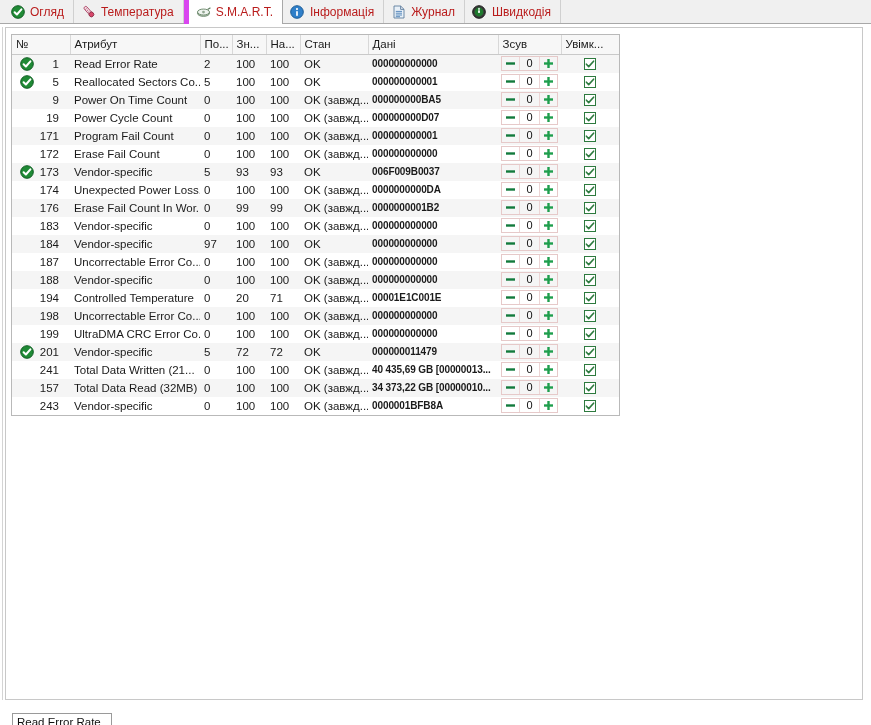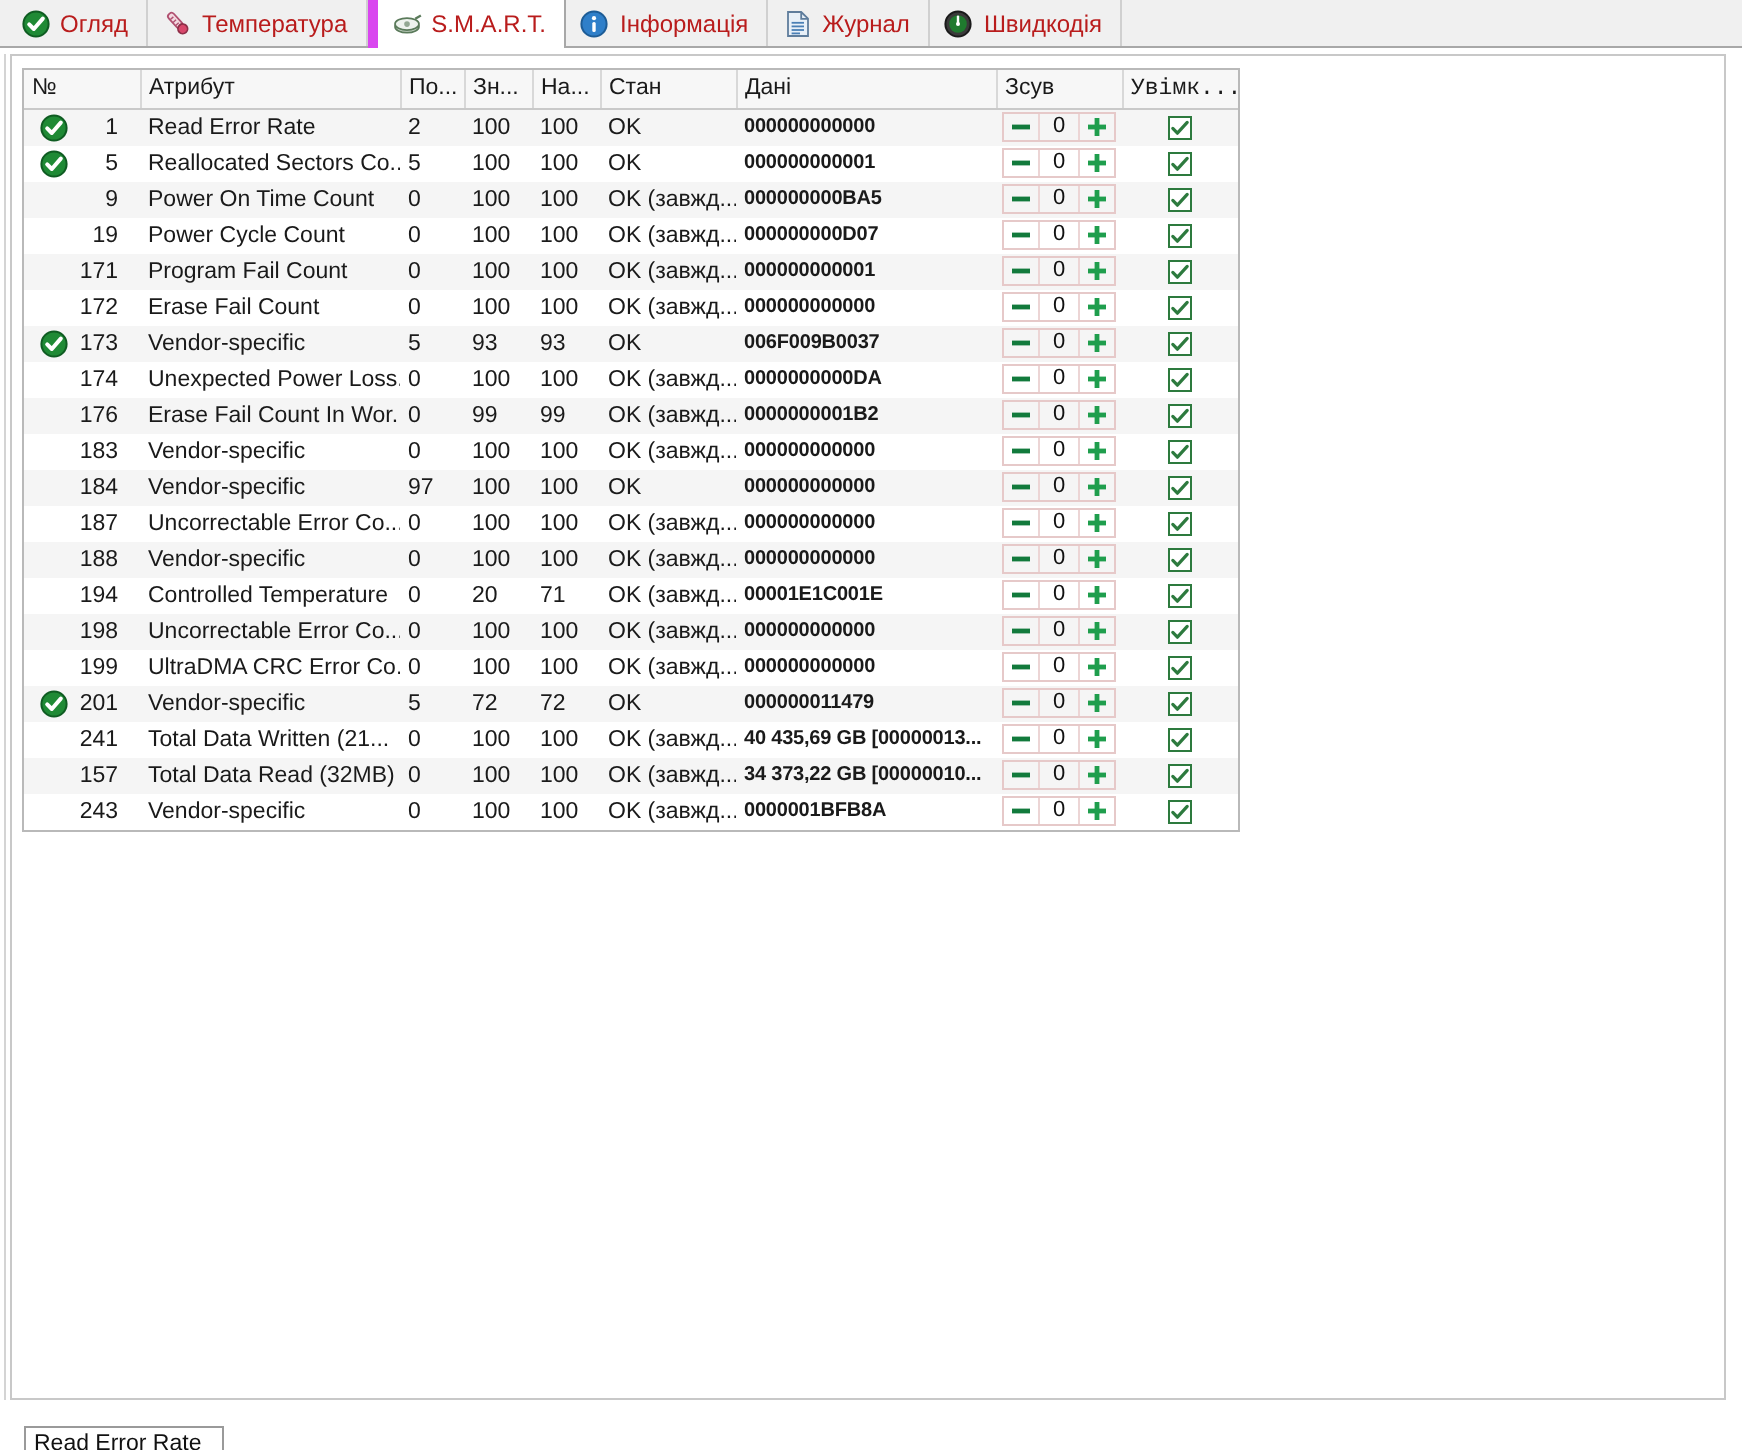--- a/index.html
+++ b/index.html
@@ -96,21 +96,21 @@
     border-right: 1px solid #d8d8d8;
     font-weight: normal;
     font-size: 11.5px;
     color: #1a1a1a;
     text-align: left;
     padding: 0 4px;
     box-sizing: border-box;
     white-space: nowrap;
     overflow: hidden;
   }
-  table.smart th.last { border-right: none; font-family: Liberation Mono, monospace; }
+  table.smart th.last { border-right: none; }
   table.smart td {
     height: 18px;
     padding: 0 4px;
     box-sizing: border-box;
     white-space: nowrap;
     overflow: hidden;
     vertical-align: middle;
     line-height: 18px;
   }
   tr.alt td { background: #f5f5f5; }

